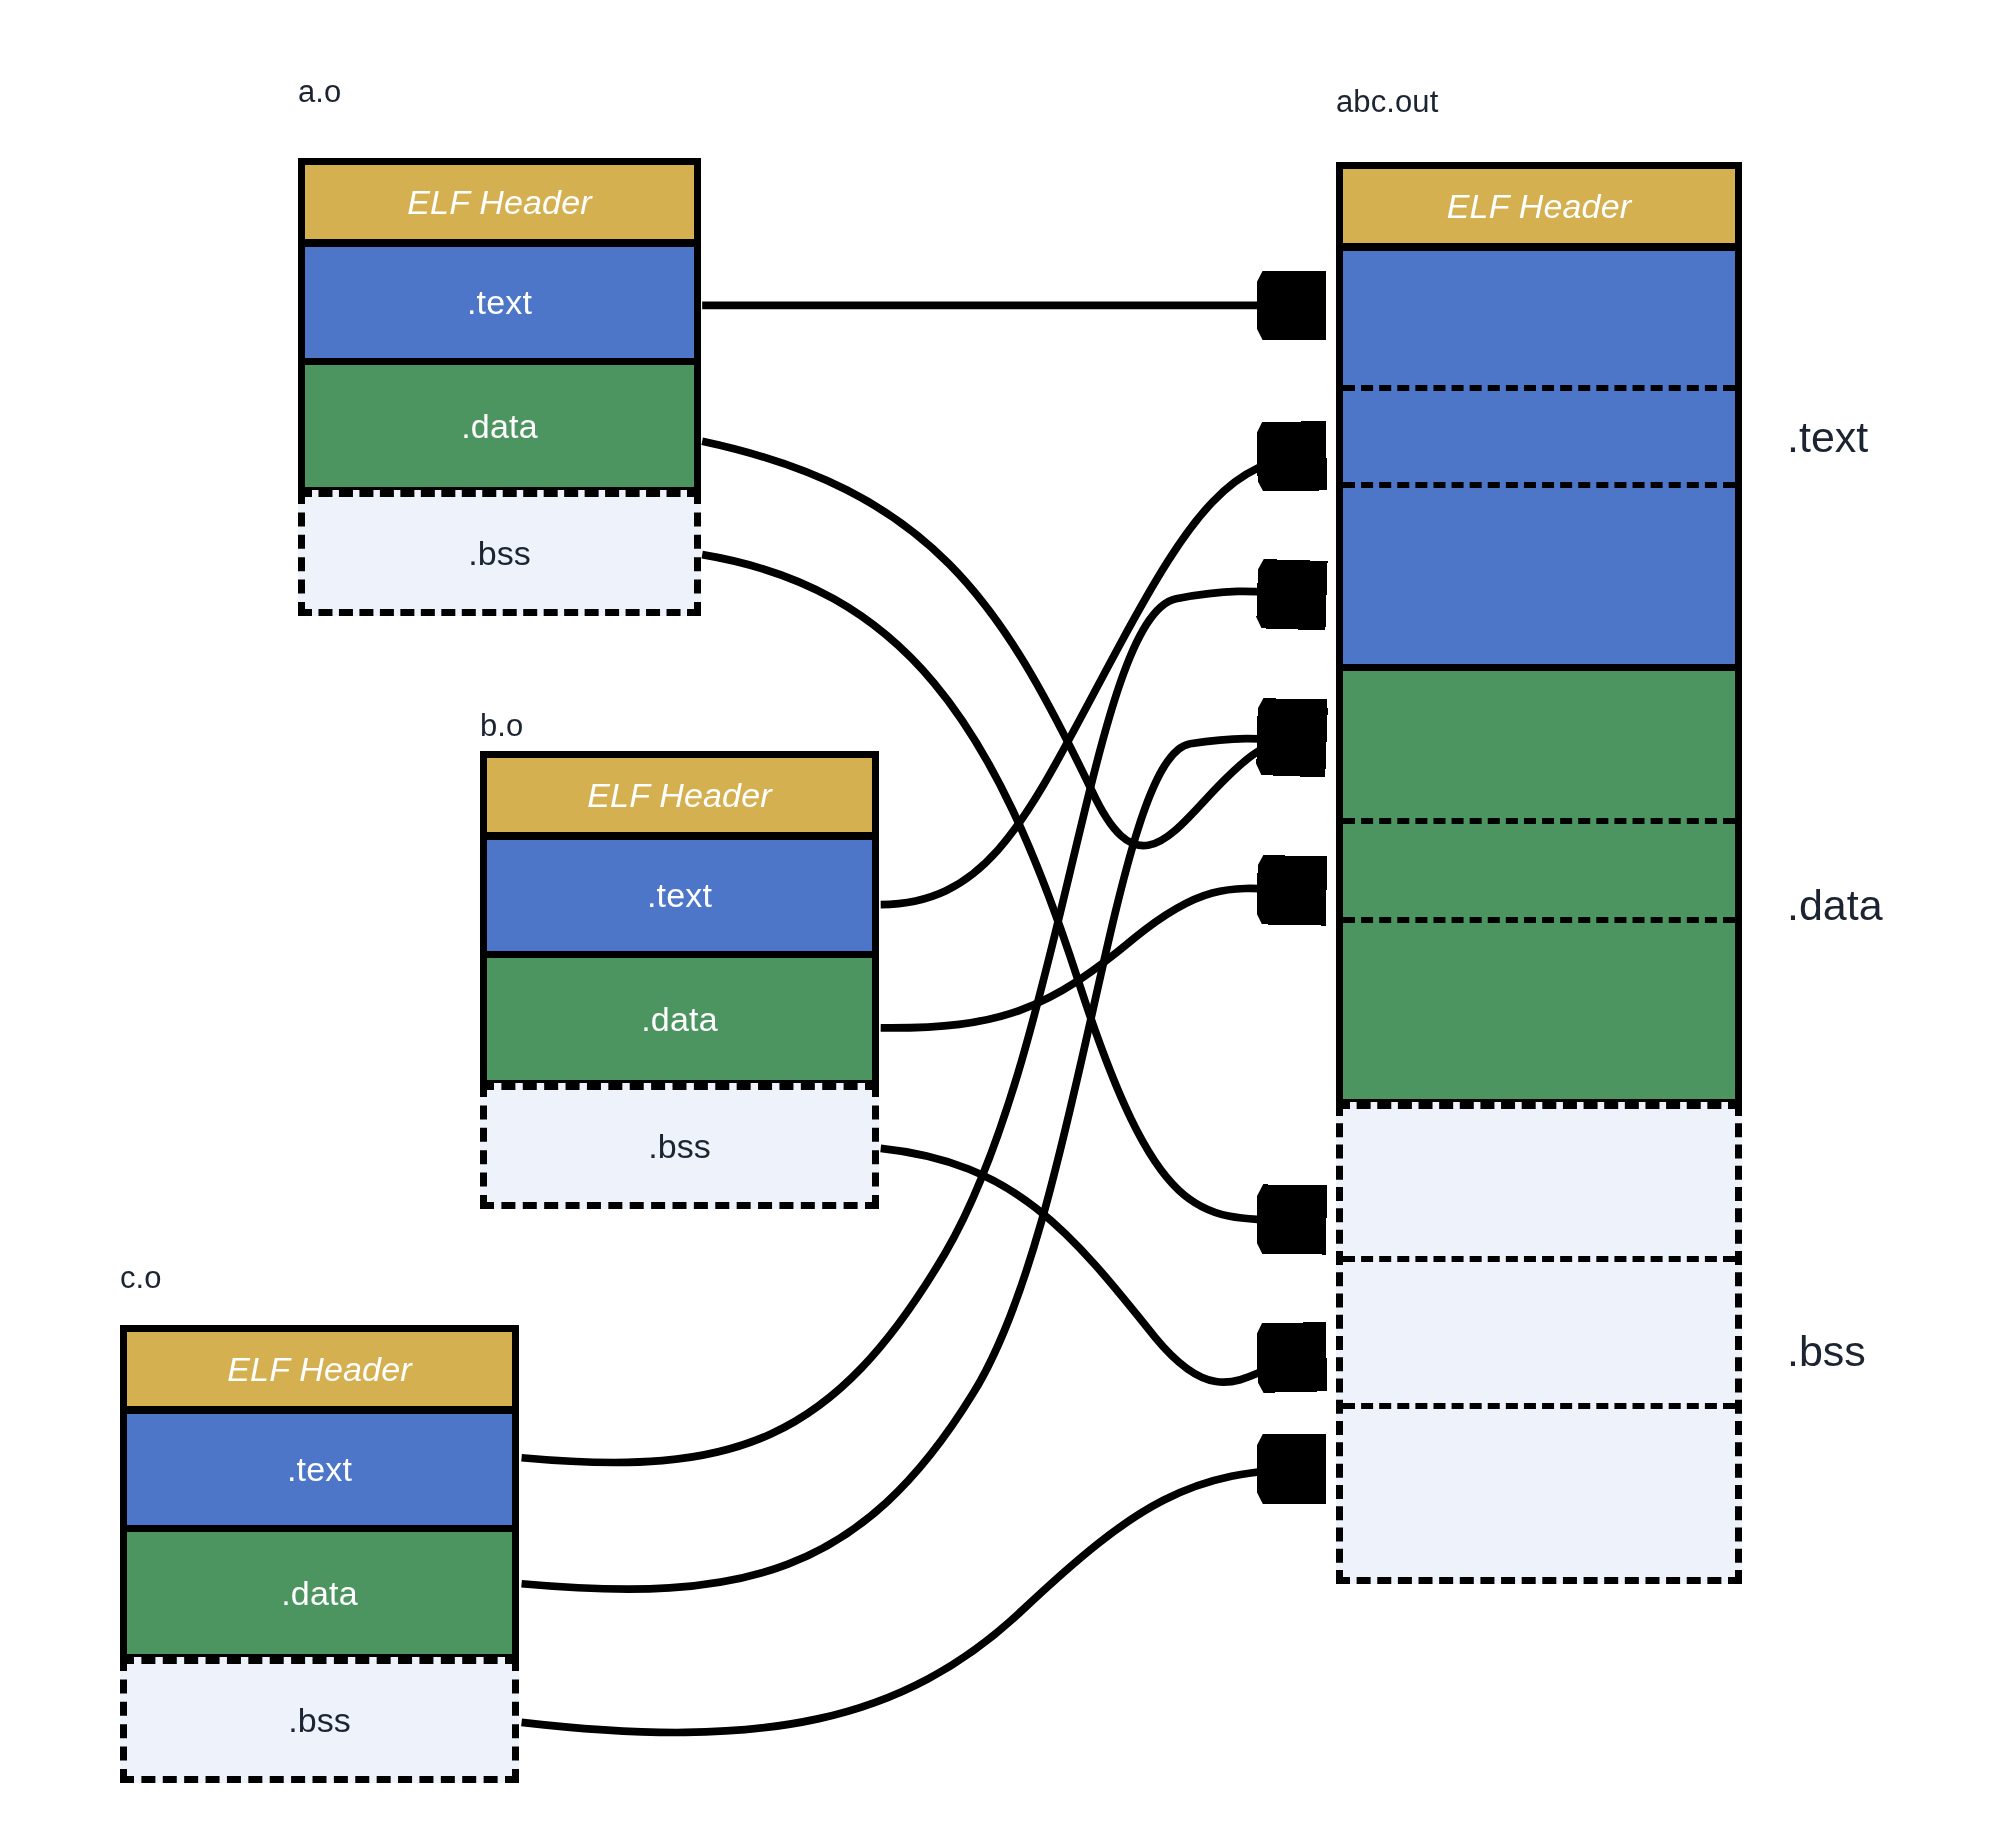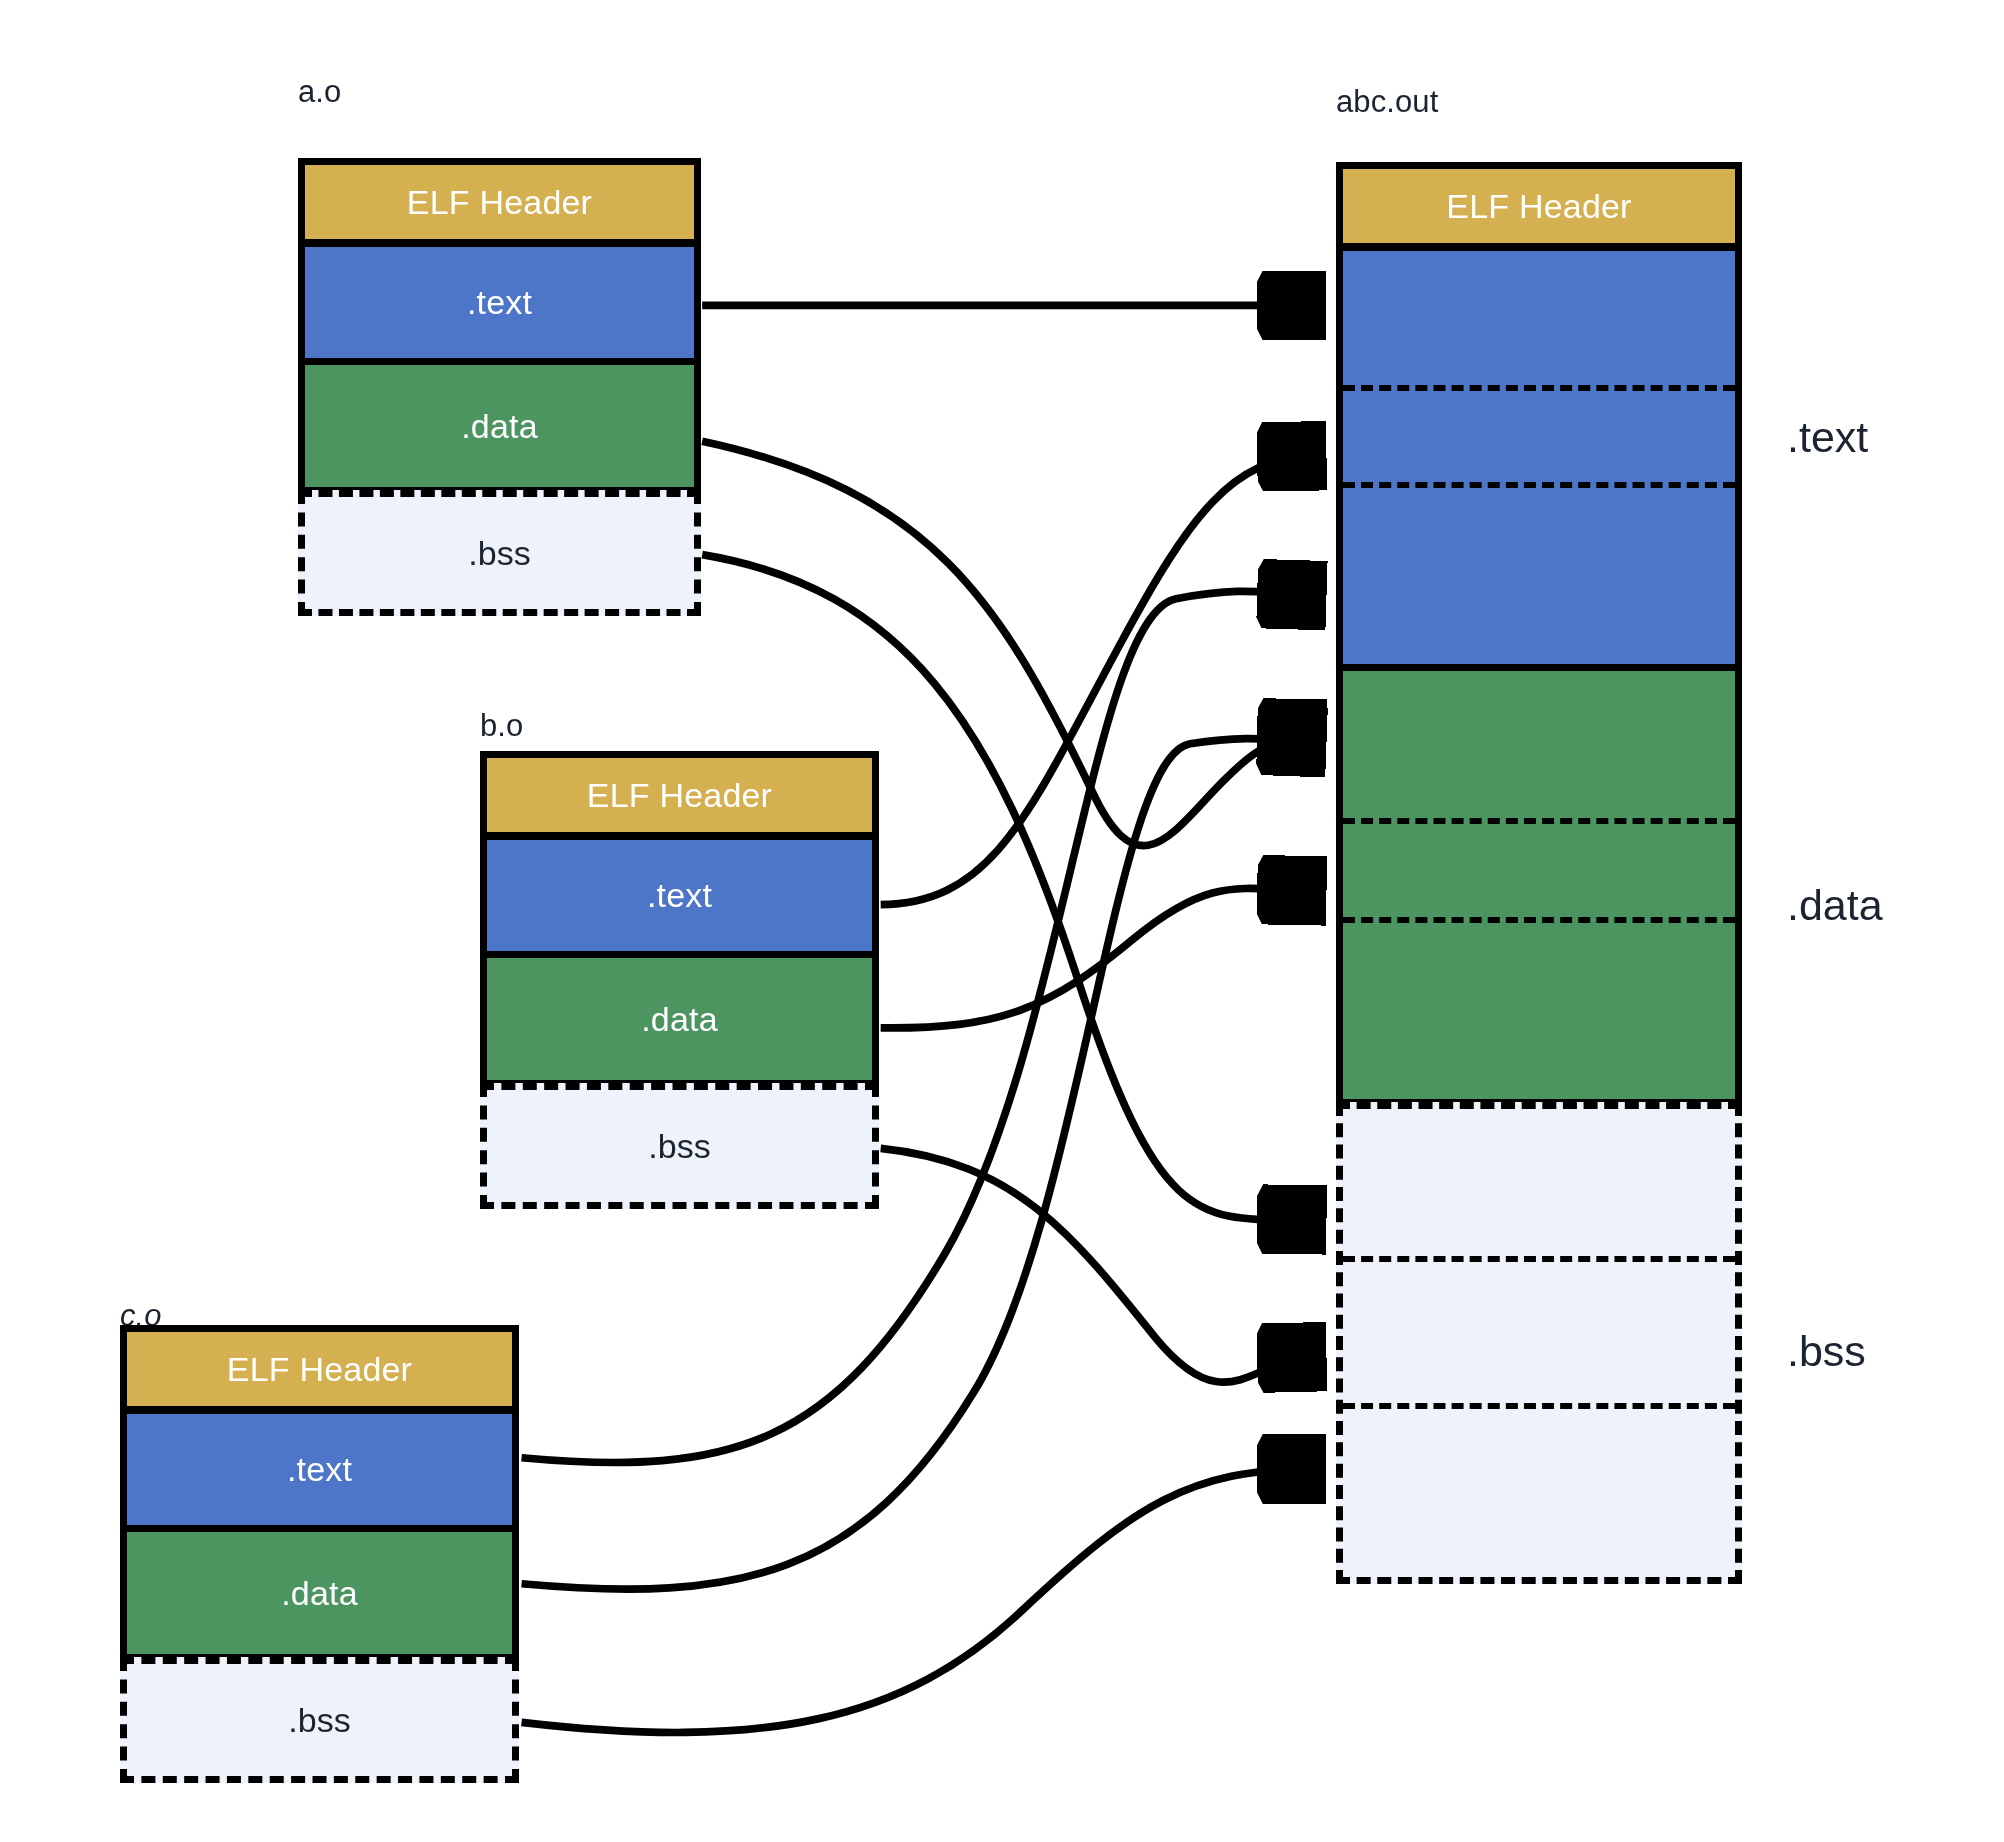--- a/index.html
+++ b/index.html
@@ -30,21 +30,21 @@
   .seg{
     position:relative;
     box-sizing:border-box;
     display:flex;
     align-items:center;
     justify-content:center;
     color:#ffffff;
     font-size:34px;
     letter-spacing:0.2px;
   }
-  .seg.elf{background:#d5b051;}
+  .seg.elf{background:#d5b051;font-style:italic;}
   .seg.text{background:#4d76c8;}
   .seg.data{background:#4d9560;}
   .sep{background:#000000;height:7.7px;flex:0 0 7.7px;}
 
   .bssbox{
     position:absolute;
     box-sizing:border-box;
     background:#edf2fb;
     border:7.7px dashed #000000;
     display:flex;
@@ -122,21 +122,21 @@
       <div class="sep"></div>
       <div class="seg data" style="flex:1 1 auto;">.data</div>
     </div>
 
     <div class="bssbox" style="left:480px;top:1083px;width:399px;height:126px;">
       <span>.bss</span>
     </div>
   </div>
 
   <div class="filegroup">
-    <div class="filelabel" style="left:120px;top:1298px;font-style:italic;">c.o</div>
+    <div class="filelabel" style="left:120px;top:1260px;">c.o</div>
 
     <div class="solidstack" style="left:120px;top:1325px;width:399px;height:336px;">
       <div class="seg elf" style="flex:0 0 74px;">ELF Header</div>
       <div class="sep"></div>
       <div class="seg text" style="flex:0 0 111px;">.text</div>
       <div class="sep"></div>
       <div class="seg data" style="flex:1 1 auto;">.data</div>
     </div>
 
     <div class="bssbox" style="left:120px;top:1657px;width:399px;height:126px;">

